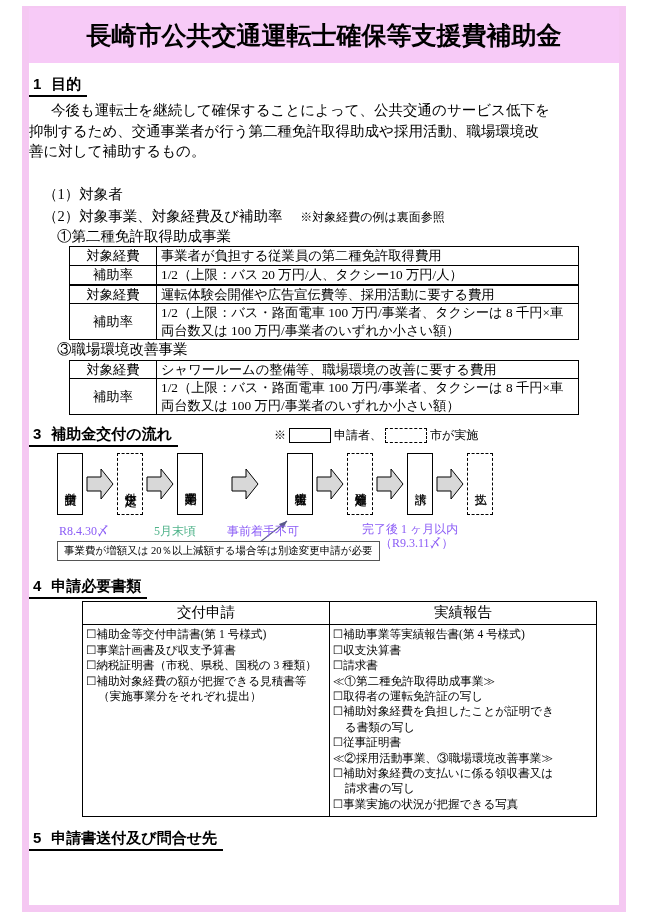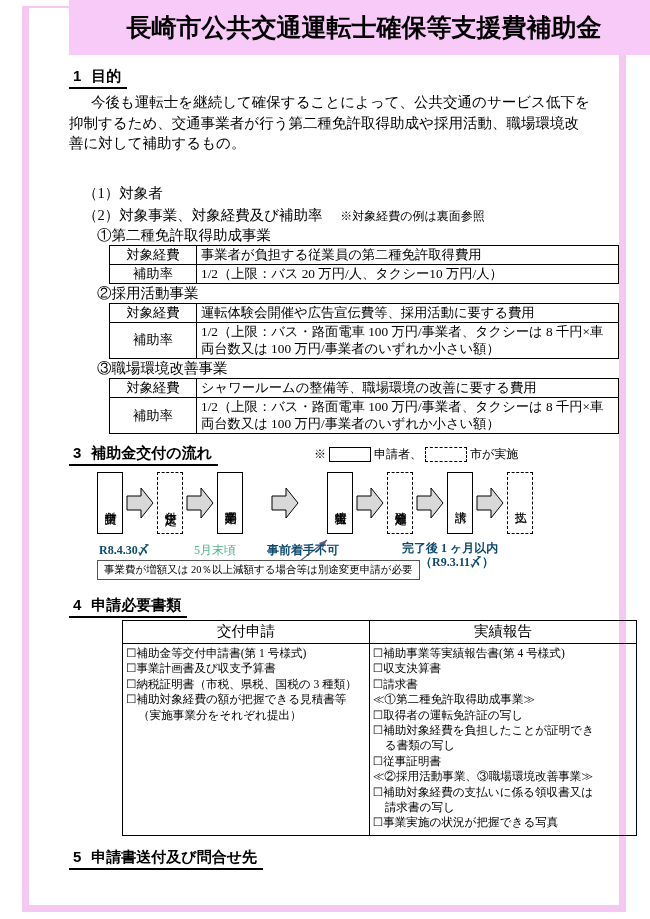--- a/index.html
+++ b/index.html
@@ -24,24 +24,23 @@
     border-left: 7px solid #f5c8f2;
     border-right: 7px solid #f5c8f2;
     border-top: 2px solid #f5c8f2;
     border-bottom: 7px solid #f5c8f2;
     box-sizing: border-box;
     background: #ffffff;
   }
   .inner {
     position: absolute;
     left: 29px;
-    top: 0;
+    top: 8px;
     width: 524px;
     height: 900px;
-    padding-left: 40px;
   }
 
   
   .title-banner {
     background: #f7caf7;
     height: 55px;
     width: 590px;
     display: flex;
     align-items: center;
     justify-content: center;
@@ -155,21 +154,21 @@
     justify-content: center;
   }
   .farrow svg { display: block; }
 
   .annot {
     position: absolute;
     font-size: 12px;
     white-space: nowrap;
     font-family: "Liberation Serif", serif;
   }
-  .annot.red { color: #0c4a6e; font-weight: bold; }
+  .annot.red { color: #8b5cf6; }
   .annot.green { color: #4fb38a; }
 
   .note-box {
     position: absolute;
     left: 28px; top: 116px;
     border: 1px solid #555;
     padding: 2px 6px;
     font-size: 10.5px;
     background: #fff;
     white-space: nowrap;
@@ -219,42 +218,41 @@
   <div style="height:12px"></div>
   <div>
     <span class="sec-head">
       <span class="sec-num">1</span><span>目的</span>
     </span>
   </div>
   <div class="body-text" style="margin-top:3px; text-indent:22px;">今後も運転士を継続して確保することによって、公共交通のサービス低下を抑制するため、交通事業者が行う第二種免許取得助成や採用活動、職場環境改善に対して補助するもの。</div>
 
   <div style="height:12px"></div>
 
-  <div class="body-text indent1" style="margin-top:17px">（1）対象者</div>
+  <div class="body-text indent1" style="margin-top:10px">（1）対象者</div>
 
   <div class="body-text indent1" style="margin-top:2px">
     <span>（2）対象事業、対象経費及び補助率</span>
     <span class="small-note" style="margin-left:14px">※対象経費の例は裏面参照</span>
   </div>
 
   <div class="biz-label">①第二種免許取得助成事業</div>
   <table class="kv">
     <tbody>
         <tr>
       <td class="k">対象経費</td>
       <td class="v">事業者が負担する従業員の第二種免許取得費用</td>
     </tr>
     <tr>
       <td class="k">補助率</td>
       <td class="v">1/2（上限：バス 20 万円/人、タクシー10 万円/人）</td>
     </tr>
   </tbody>
     </table>
 
-  <div class="biz-label">②採用活動事業</div>
   <table class="kv">
     <tbody>
         <tr>
       <td class="k">対象経費</td>
       <td class="v">運転体験会開催や広告宣伝費等、採用活動に要する費用</td>
     </tr>
     <tr>
       <td class="k">補助率</td>
       <td class="v">1/2（上限：バス・路面電車 100 万円/事業者、タクシーは 8 千円×車両台数又は 100 万円/事業者のいずれか小さい額）</td>
     </tr>

